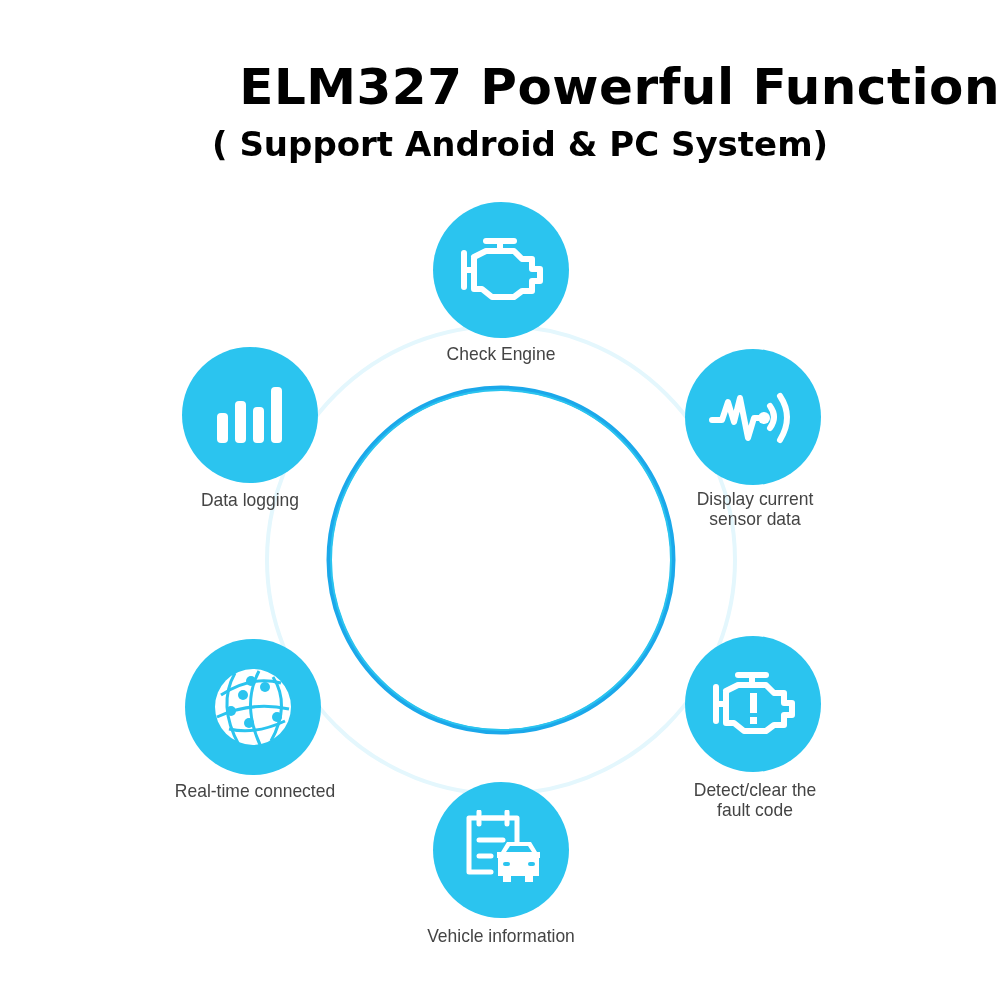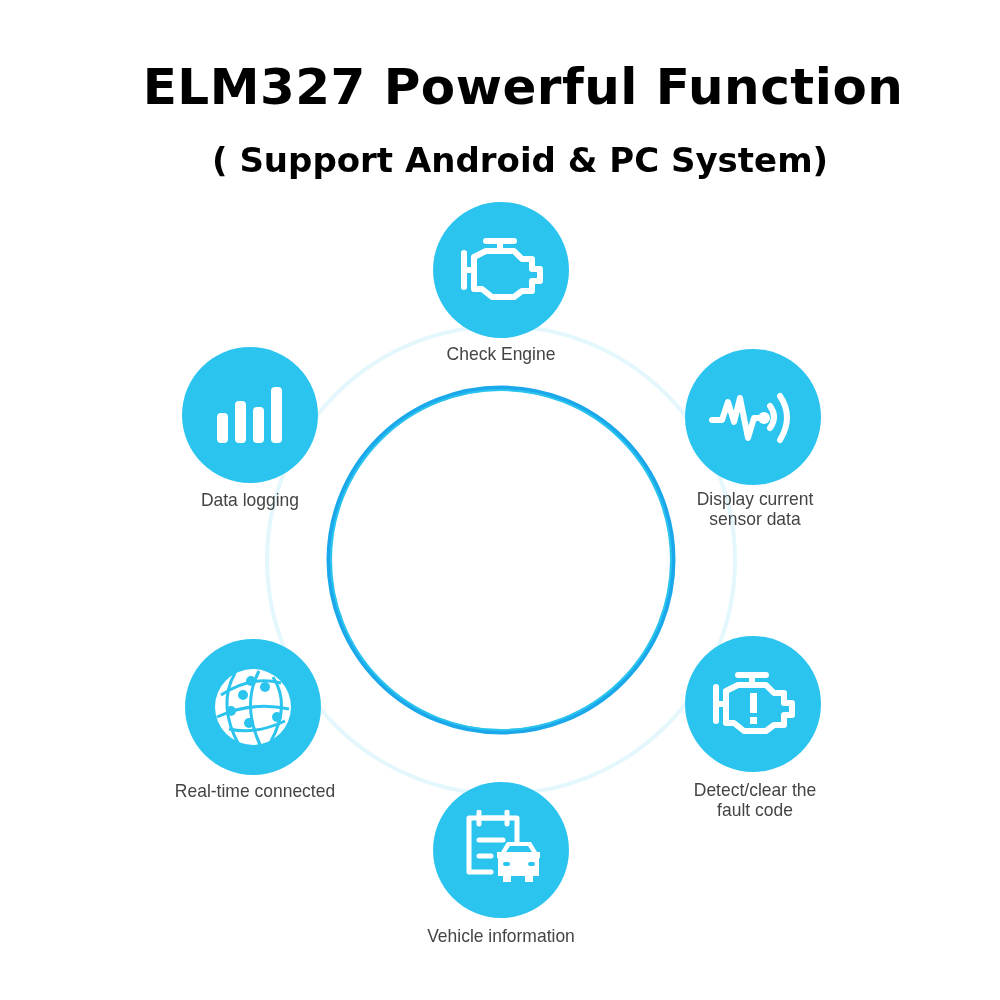--- a/index.html
+++ b/index.html
@@ -1,24 +1,24 @@
 <!DOCTYPE html>
 <html><head>
 <meta charset="utf-8">
 <style>
   html, body { margin: 0; padding: 0; background: #ffffff; }
   body { width: 1000px; height: 1000px; position: relative; overflow: hidden;
          font-family: "DejaVu Sans", "Liberation Sans", sans-serif; }
   .title {
-    position: absolute; left: 0; width: 1000px; top: 58px; text-align: center;
+    position: absolute; left: 0; width: 1000px; top: 58px; text-align: right;
     font-family: "DejaVu Sans", sans-serif; font-weight: bold; font-size: 50px;
     color: #000; letter-spacing: 0.5px; padding-left: 46px; box-sizing: border-box;
   }
   .subtitle {
-    position: absolute; left: 212px; top: 140px;
+    position: absolute; left: 212px; top: 124px;
     font-family: "DejaVu Sans", sans-serif; font-weight: bold; font-size: 34px;
     color: #000;
   }
   .ring-svg { position: absolute; left: 0; top: 0; }
   .node { position: absolute; width: 136px; height: 136px; border-radius: 50%;
           background: #2BC4EF; display: flex; align-items: center; justify-content: center; }
   .node svg { display: block; }
   .label {
     position: absolute; text-align: center; color: #444;
     font-family: "Liberation Sans", sans-serif; font-size: 19px; line-height: 20px;

